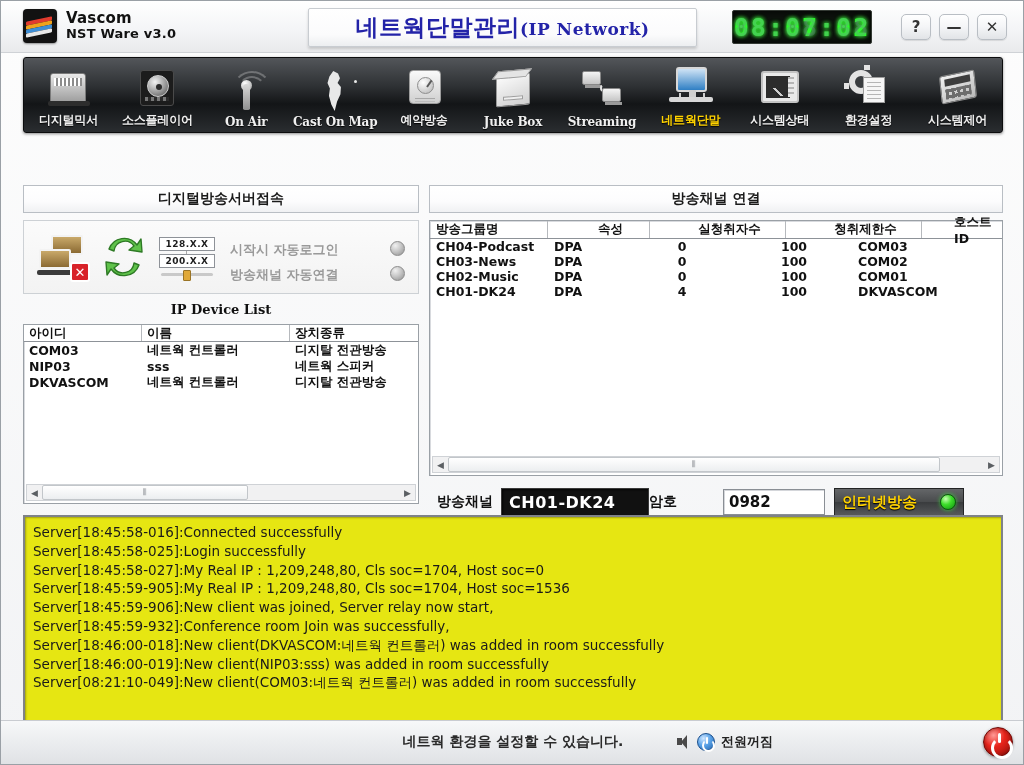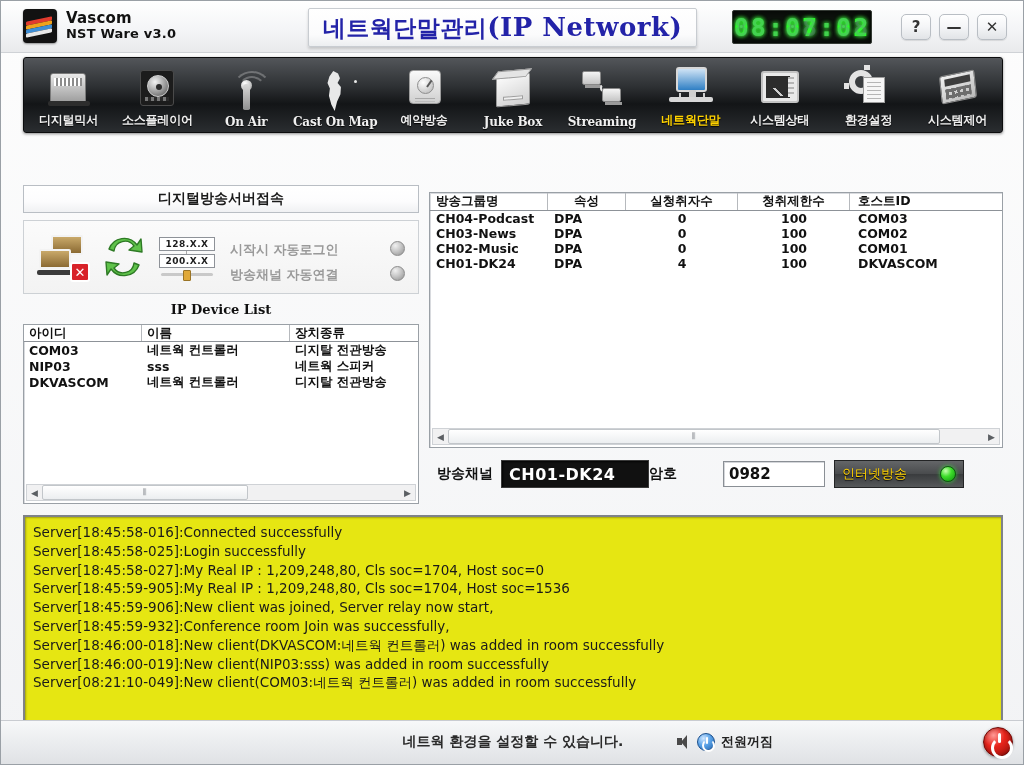--- a/index.html
+++ b/index.html
@@ -41,21 +41,21 @@
     background: linear-gradient(180deg,#ffffff 0%, #fbfbfc 70%, #eceef0 100%);
     border: 1px solid #c8ccd1;
     border-radius: 2px;
     box-shadow: 0 2px 3px rgba(0,0,0,.16);
     display: flex; align-items: center; justify-content: center;
   }
   #titleplate .t {
     font-size: 23px; font-weight: bold; color: #2323a8;
     letter-spacing: .5px; white-space: nowrap;
   }
-  #titleplate .t .en { font-family: "DejaVu Serif","Liberation Serif",serif; font-size: 26px;}
+  #titleplate .t .en { font-family: "DejaVu Serif","Liberation Serif",serif; font-size: 17px;}
 
   #clock {
     position: absolute; left: 731px; top: 9px; width: 140px; height: 34px;
     background: #0d120d;
     border: 1px solid #343a34;
     border-radius: 2px;
     display: flex; align-items: center; justify-content: center;
     box-shadow: inset 0 0 8px rgba(0,0,0,.9);
   }
   #clock .digits {
@@ -270,21 +270,21 @@
     display:flex; align-items:center; justify-content:center;
     font-size: 9px; color: #8d9196; letter-spacing: .5px; cursor: pointer;
   }
 
   
   #chanbox {
     margin-top: 7px; height: 256px; background: #ffffff;
     border: 1px solid #9aa0a6; position: relative;
     box-shadow: inset 1px 1px 0 #d8dade;
   }
-  .chdr { display: flex; height: 18px; border-bottom: 1px solid #8d9298; }
+  .chdr { display: flex; height: 18px; border-bottom: 1px solid #8d9298; gap: 24px; }
   .chdr .c {
     font-size: 12.5px; font-weight: bold; color: #111;
     border-right: 1px solid #b6b9bd; display: flex; align-items: center; justify-content: center;
   }
   .chdr .c:last-child { border-right: none; justify-content: flex-start; padding-left: 8px;}
   .crow { display: flex; height: 15px; align-items: center; }
   .crow .c { font-size: 12.5px; font-weight: bold; color: #111; display:flex; align-items:center; }
 
   #chanctrl {
     position: absolute; left: 0; right: 0; bottom: 0; height: 36px;
@@ -304,21 +304,21 @@
     color: #111; font-size: 15px; font-weight: bold;
     box-shadow: inset 1px 1px 0 #d4d6da;
   }
   #castbtn {
     width: 130px; height: 28px;
     background: linear-gradient(180deg,#646668 0%,#4a4c4e 48%,#3a3c3e 52%,#56585a 100%);
     border: 1px solid #232425;
     display: flex; align-items: center; justify-content: space-between;
     padding: 0 7px; cursor: pointer;
   }
-  #castbtn .lbl { font-size: 13px; font-weight: normal; color: #ffd200; text-shadow: 0 1px 1px #000;}
+  #castbtn .lbl { font-size: 15px; font-weight: bold; color: #ffd200; text-shadow: 0 1px 1px #000;}
   #castbtn .greenled {
     width: 16px; height: 16px; border-radius: 50%;
     background: radial-gradient(circle at 34% 28%, #c6ffb0 0%, #3ddd2a 42%, #0f8f10 100%);
     border: 1px solid #0a5f0b;
     box-shadow: 0 0 4px rgba(60,230,60,.8);
   }
 
   
   #logbox {
     position: absolute; left: 0; top: 330px; width: 980px; height: 235px;
@@ -601,20 +601,21 @@
           <div class="track">
             <div class="thumb" style="width:206px">⦀</div>
           </div>
           <div class="arr">▶</div>
         </div>
       </div>
     </div>
 
     <div id="rightcol">
 
+      <div class="panelhdr">방송채널 연결</div>
 
       <div id="chanbox">
         <div class="chdr">
           <div class="c" style="width:118px;justify-content:flex-start;padding-left:6px">방송그룹명</div>
           <div class="c" style="width:78px">속성</div>
           <div class="c" style="width:112px">실청취자수</div>
           <div class="c" style="width:112px">청취제한수</div>
           <div class="c" style="flex:1">호스트ID</div>
         </div>
 

